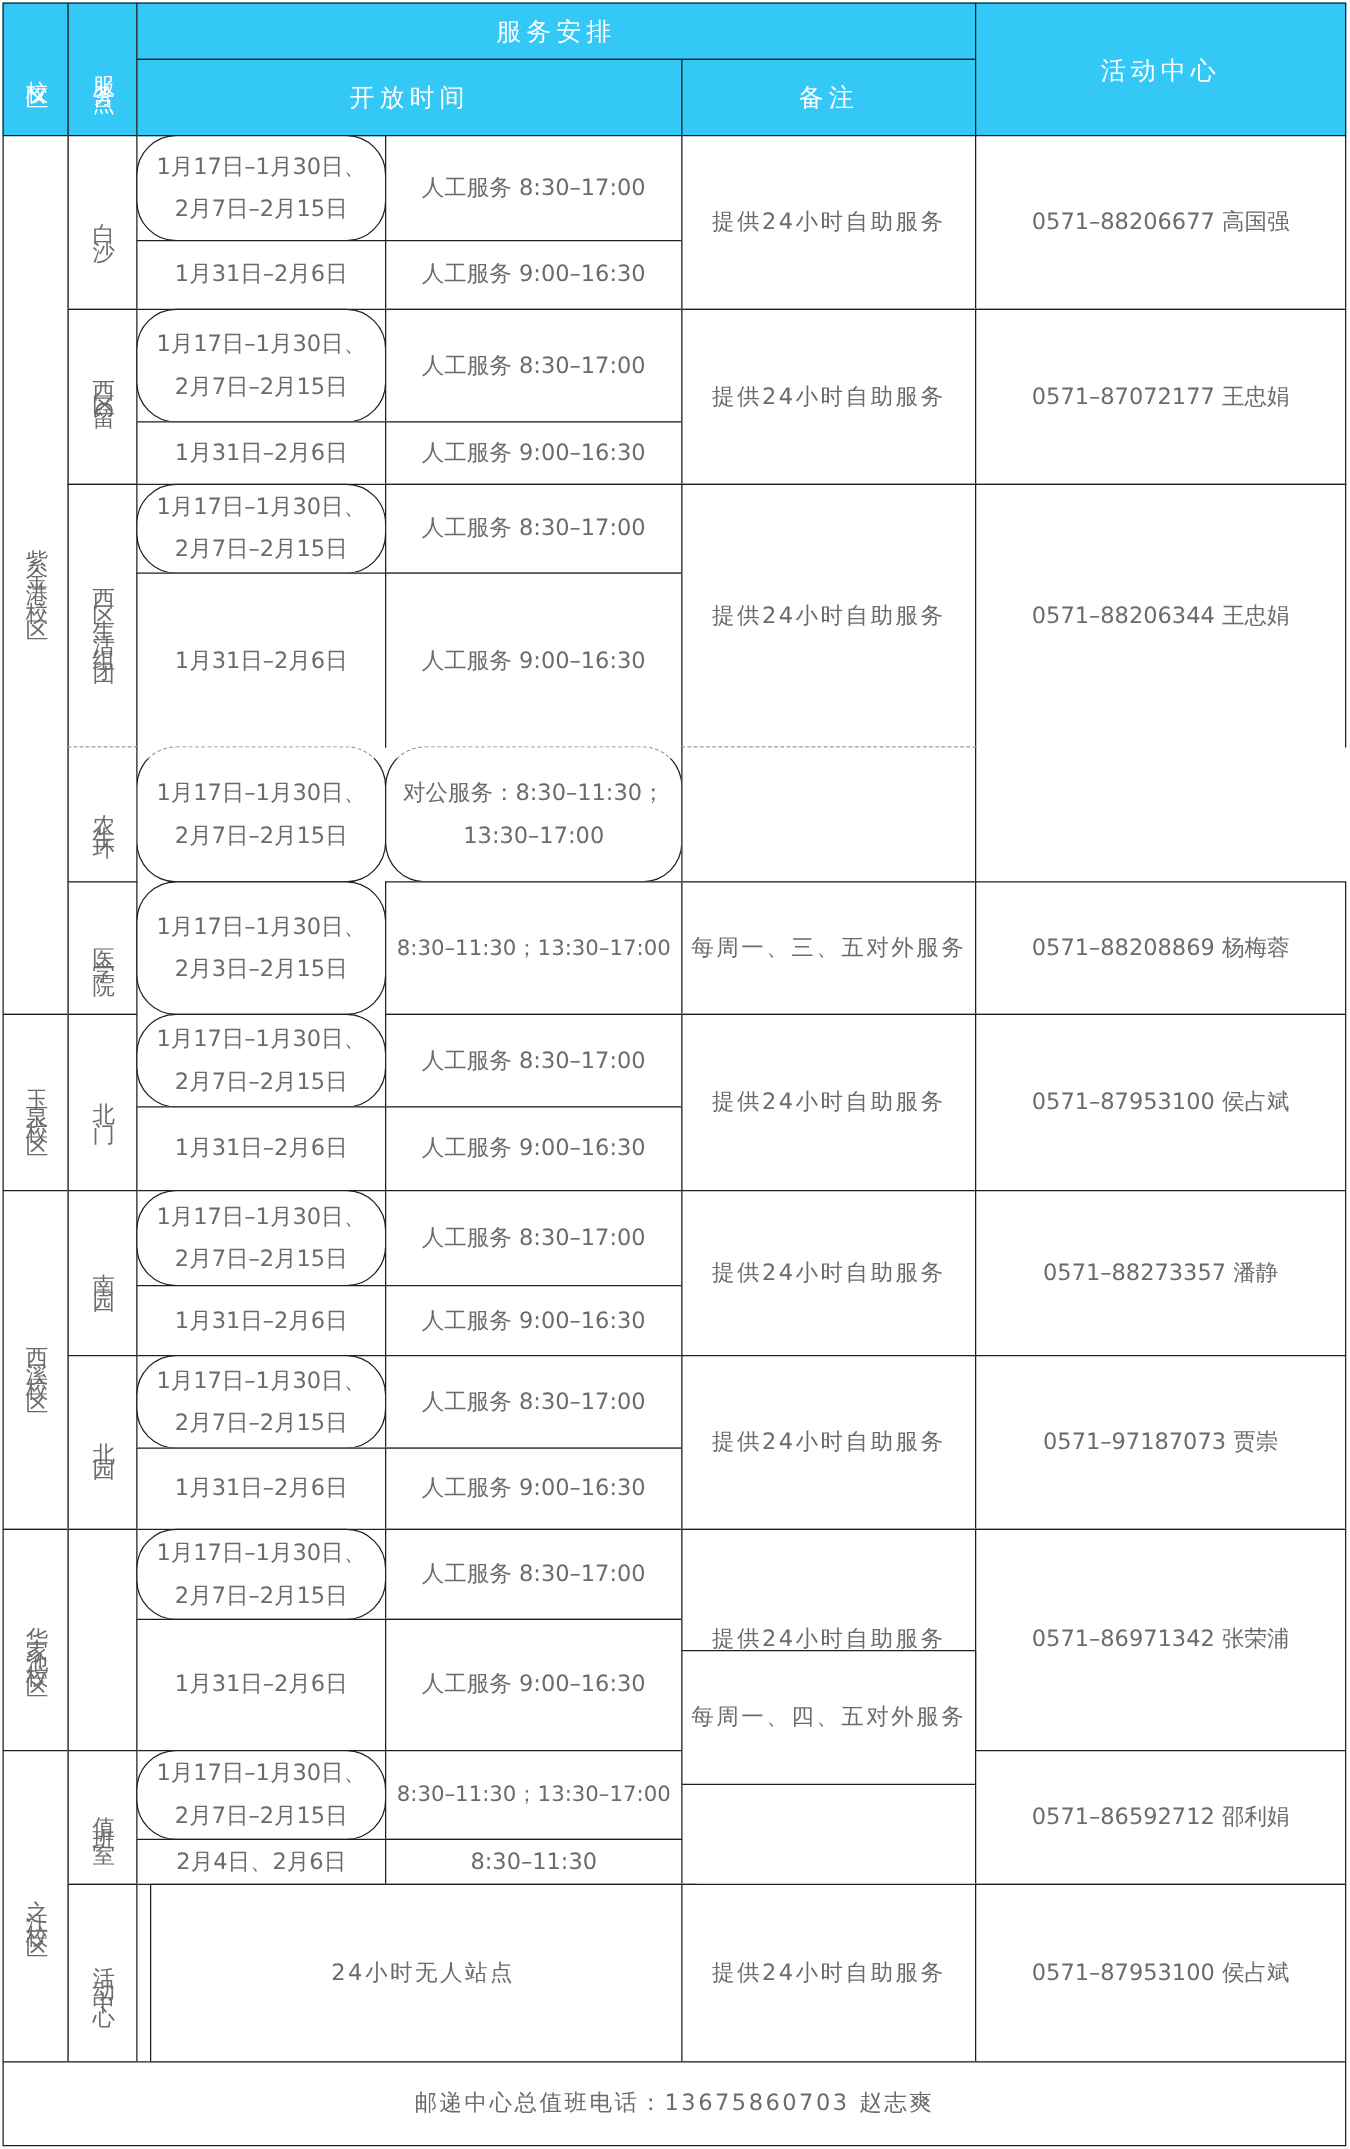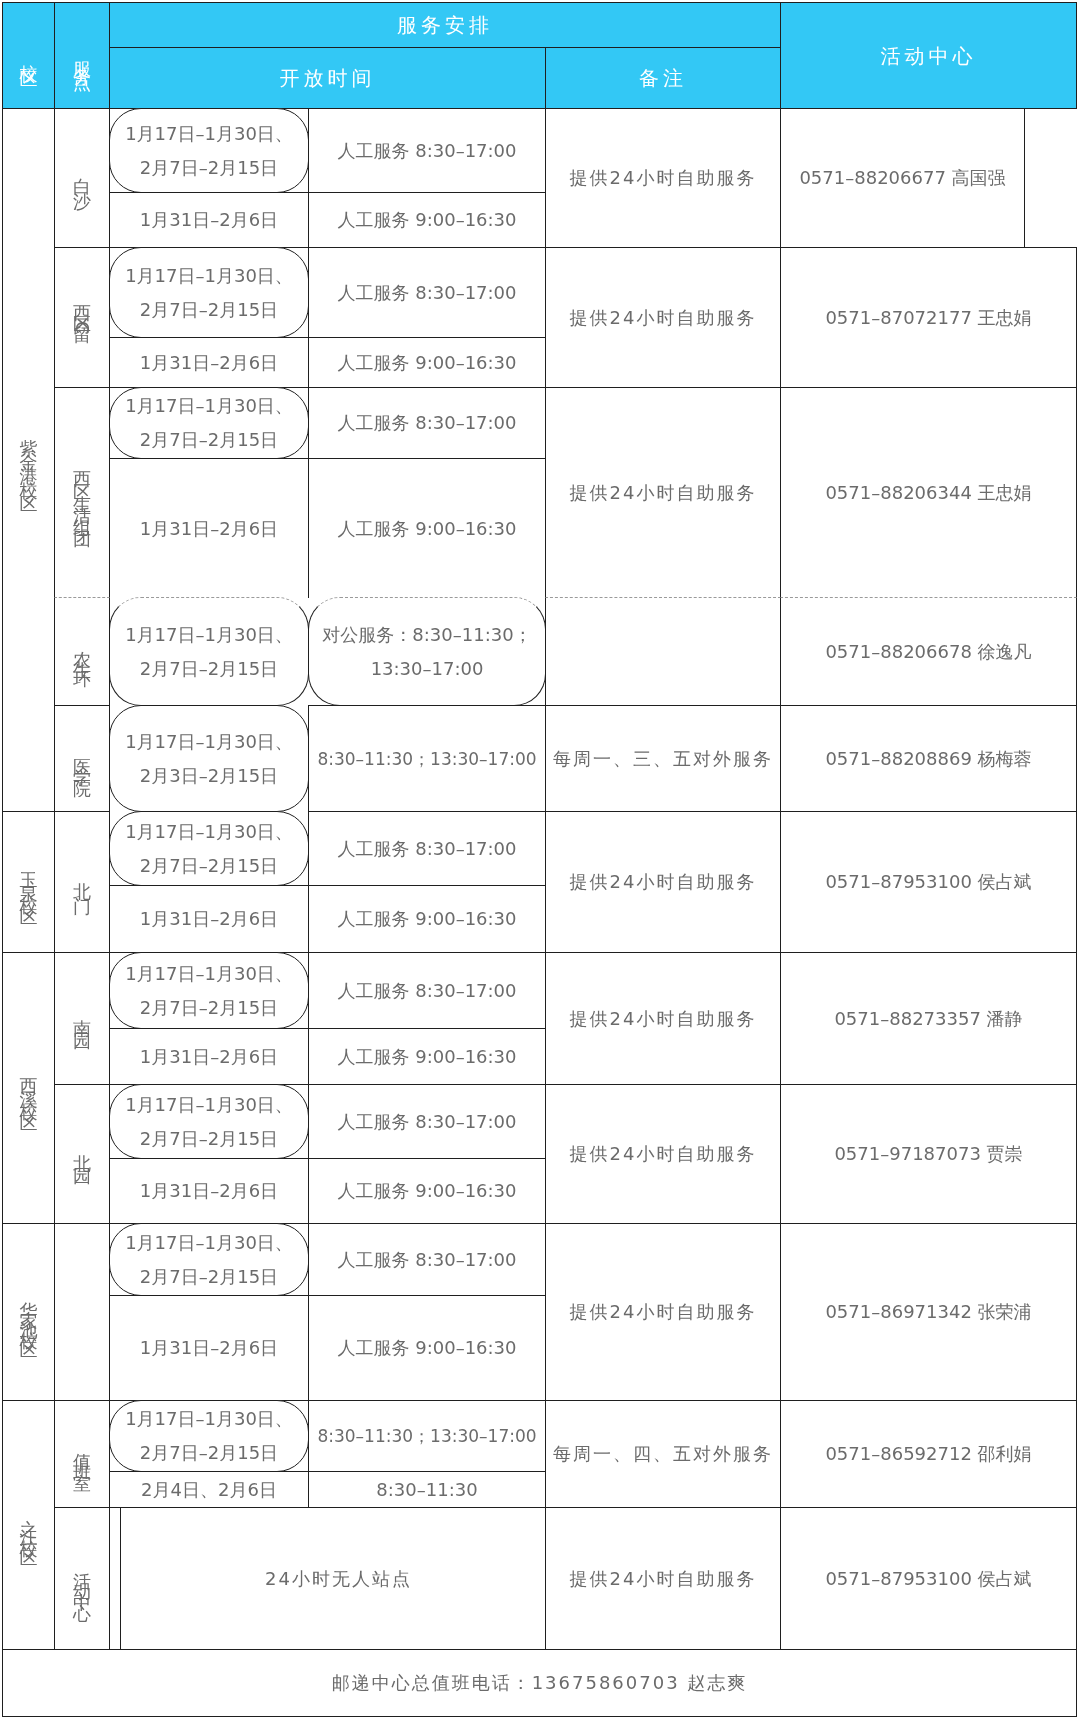--- a/index.html
+++ b/index.html
@@ -40,21 +40,21 @@
       <span style="writing-mode:vertical-rl;letter-spacing:14px;">白沙</span>
     </div>
   <div class="c ml" style="left:109px;top:108px;width:200px;height:85px;">
       <span>1月17日–1月30日、</span>
       <span>2月7日–2月15日</span>
     </div>
   <div class="c" style="left:308px;top:108px;width:238px;height:85px;">人工服务 8:30–17:00</div>
   <div class="c" style="left:109px;top:192px;width:200px;height:56px;">1月31日–2月6日</div>
   <div class="c" style="left:308px;top:192px;width:238px;height:56px;">人工服务 9:00–16:30</div>
   <div class="c sp" style="left:545px;top:108px;width:236px;height:140px;">提供24小时自助服务</div>
-  <div class="c" style="left:780px;top:108px;width:245px;height:140px;">0571–88206677 高国强</div>
+  <div class="c" style="left:780px;top:108px;width:297px;height:140px;">0571–88206677 高国强</div>
 
   <div class="c" style="left:54px;top:247px;width:56px;height:141px;">
       <span style="writing-mode:vertical-rl;letter-spacing:10px;">西区留C</span>
     </div>
   <div class="c ml" style="left:109px;top:247px;width:200px;height:91px;">
       <span>1月17日–1月30日、</span>
       <span>2月7日–2月15日</span>
     </div>
   <div class="c" style="left:308px;top:247px;width:238px;height:91px;">人工服务 8:30–17:00</div>
   <div class="c" style="left:109px;top:337px;width:200px;height:51px;">1月31日–2月6日</div>
@@ -80,21 +80,20 @@
     </div>
   <div class="c ml dashtop" style="left:109px;top:597px;width:200px;height:109px;">
       <span>1月17日–1月30日、</span>
       <span>2月7日–2月15日</span>
     </div>
   <div class="c ml dashtop" style="left:308px;top:597px;width:238px;height:109px;">
       <span>对公服务：8:30–11:30；</span>
       <span>13:30–17:00</span>
     </div>
   <div class="c dashtop" style="left:545px;top:597px;width:236px;height:109px;"></div>
-  <div class="c dashtop" style="left:780px;top:597px;width:297px;height:109px;">0571–88206678 徐逸凡</div>
 
   <div class="c" style="left:54px;top:705px;width:56px;height:107px;">
       <span style="writing-mode:vertical-rl;letter-spacing:10px;">医学院</span>
     </div>
   <div class="c ml" style="left:109px;top:705px;width:200px;height:107px;">
       <span>1月17日–1月30日、</span>
       <span>2月3日–2月15日</span>
     </div>
   <div class="c" style="left:308px;top:705px;width:238px;height:107px;font-size:17px;">8:30–11:30；13:30–17:00</div>
   <div class="c sp" style="left:545px;top:705px;width:236px;height:107px;">每周一、三、五对外服务</div>
@@ -167,21 +166,21 @@
   <div class="c" style="left:54px;top:1400px;width:56px;height:108px;">
       <span style="writing-mode:vertical-rl;letter-spacing:10px;">值班室</span>
     </div>
   <div class="c ml" style="left:109px;top:1400px;width:200px;height:72px;">
       <span>1月17日–1月30日、</span>
       <span>2月7日–2月15日</span>
     </div>
   <div class="c" style="left:308px;top:1400px;width:238px;height:72px;font-size:17px;">8:30–11:30；13:30–17:00</div>
   <div class="c" style="left:109px;top:1471px;width:200px;height:37px;">2月4日、2月6日</div>
   <div class="c" style="left:308px;top:1471px;width:238px;height:37px;">8:30–11:30</div>
-  <div class="c sp" style="left:545px;top:1400px;width:236px;height:108px;">每周一、四、五对外服务</div>
+  <div class="c sp" style="left:545px;top:1320px;width:236px;height:108px;">每周一、四、五对外服务</div>
   <div class="c" style="left:780px;top:1400px;width:297px;height:108px;">0571–86592712 邵利娟</div>
 
   <div class="c" style="left:54px;top:1507px;width:56px;height:143px;">
       <span style="writing-mode:vertical-rl;letter-spacing:10px;">活动中心</span>
     </div>
   <div class="c sp" style="left:120px;top:1507px;width:437px;height:143px;">24小时无人站点</div>
   <div class="c sp" style="left:545px;top:1507px;width:236px;height:143px;">提供24小时自助服务</div>
   <div class="c" style="left:780px;top:1507px;width:297px;height:143px;">0571–87953100 侯占斌</div>
 
   <div class="c sp" style="left:2px;top:1649px;width:1075px;height:68px;">邮递中心总值班电话：13675860703 赵志爽</div>

